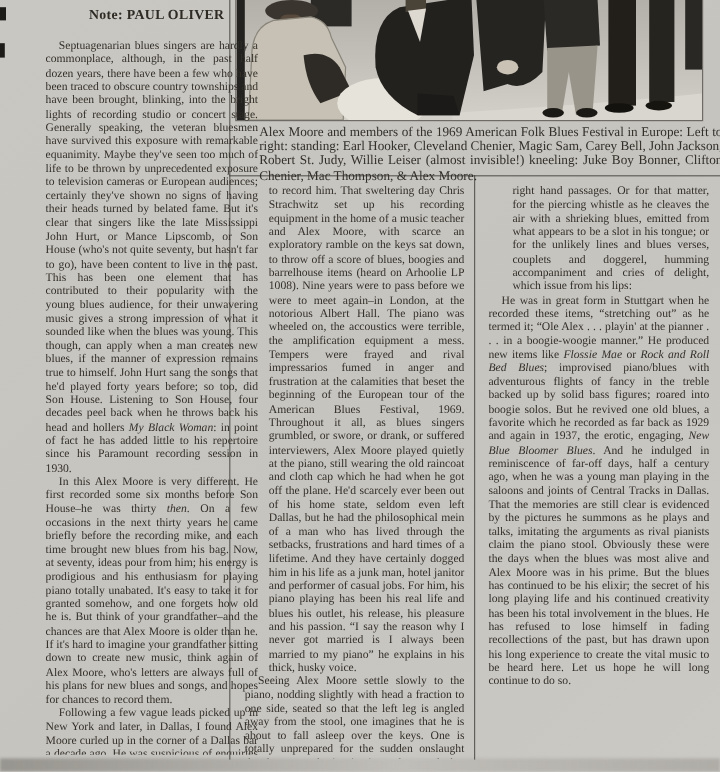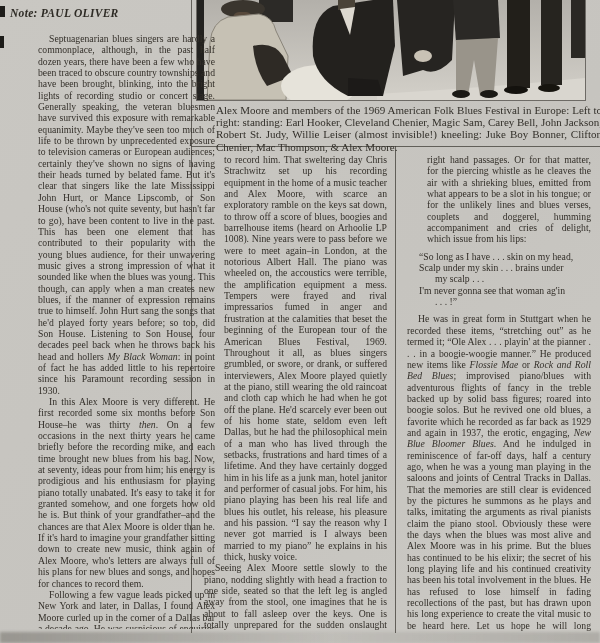--- a/index.html
+++ b/index.html
@@ -8,21 +8,21 @@
     background:#c7c5c0;
     font-family:"Liberation Serif","DejaVu Serif",serif;
     color:#322f29;
   }
   .page{position:absolute;inset:0;background:linear-gradient(135deg,#c9c7c2 0%,#c6c4bf 55%,#cbc9c4 100%);}
   .artifact{position:absolute;left:0;background:#1d1c19;}
   .a1{top:6px;width:5px;height:11px;}
   .a2{top:36px;width:4px;height:12px;}
   .note{
     position:absolute;top:7px;left:10px;width:177px;
-    text-align:left;font-style:italic;font-weight:bold;
+    text-align:right;font-weight:bold;
     font-size:11.5px;letter-spacing:.3px;color:#2e2b25;
   }
   .vrule{position:absolute;width:1px;background:rgba(58,55,49,.72);}
   .v1{left:191px;top:0;height:633px;}
   .v2{left:395px;top:146px;height:487px;}
   .hrule{position:absolute;left:191px;top:146px;width:409px;height:1px;background:rgba(58,55,49,.72);}
   .photo{
     position:absolute;left:197px;top:0;width:388px;height:100px;
     outline:1px solid rgba(50,47,42,.6);overflow:hidden;
   }
@@ -108,24 +108,17 @@
     <p class="ind">Following a few vague leads picked up in New York and later, in Dallas, I found Alex Moore curled up in the corner of a Dallas bar a decade ago. He was suspicious of enquiries about himself but was galvanised into eager excitement when he realized that I wanted</p>
   </div>
 
   <div class="col col2">
     <p class="cont">to record him. That sweltering day Chris Strachwitz set up his recording equipment in the home of a music teacher and Alex Moore, with scarce an exploratory ramble on the keys sat down, to throw off a score of blues, boogies and barrelhouse items (heard on Arhoolie LP 1008). Nine years were to pass before we were to meet again–in London, at the notorious Albert Hall. The piano was wheeled on, the accoustics were terrible, the amplification equipment a mess. Tempers were frayed and rival impressarios fumed in anger and frustration at the calamities that beset the beginning of the European tour of the American Blues Festival, 1969. Throughout it all, as blues singers grumbled, or swore, or drank, or suffered interviewers, Alex Moore played quietly at the piano, still wearing the old raincoat and cloth cap which he had when he got off the plane. He'd scarcely ever been out of his home state, seldom even left Dallas, but he had the philosophical mein of a man who has lived through the setbacks, frustrations and hard times of a lifetime. And they have certainly dogged him in his life as a junk man, hotel janitor and performer of casual jobs. For him, his piano playing has been his real life and blues his outlet, his release, his pleasure and his passion. “I say the reason why I never got married is I always been married to my piano” he explains in his thick, husky voice.</p>
     <p class="ind">Seeing Alex Moore settle slowly to the piano, nodding slightly with head a fraction to one side, seated so that the left leg is angled away from the stool, one imagines that he is about to fall asleep over the keys. One is totally unprepared for the sudden onslaught that hammers the ivories in to the wood, that thunders out a boogie bass beneath fingers gnarled grey as old timber, that strikes out in outrageously unpredictable</p>
   </div>
 
   <div class="col col3">
     <p class="cont">right hand passages. Or for that matter, for the piercing whistle as he cleaves the air with a shrieking blues, emitted from what appears to be a slot in his tongue; or for the unlikely lines and blues verses, couplets and doggerel, humming accompaniment and cries of delight, which issue from his lips:</p>
-    <div class="bquote">
-      <div>“So long as I have . . . skin on my head,</div>
-      <div>Scalp under my skin . . . brains under</div>
-      <div class="qind">my scalp . . .</div>
-      <div>I'm never gonna see that woman ag'in</div>
-      <div class="qind">. . . !”</div>
-    </div>
     <p class="ind">He was in great form in Stuttgart when he recorded these items, “stretching out” as he termed it; “Ole Alex . . . playin' at the pianner . . . in a boogie-woogie manner.” He produced new items like <i>Flossie Mae</i> or <i>Rock and Roll Bed Blues</i>; improvised piano/blues with adventurous flights of fancy in the treble backed up by solid bass figures; roared into boogie solos. But he revived one old blues, a favorite which he recorded as far back as 1929 and again in 1937, the erotic, engaging, <i>New Blue Bloomer Blues</i>. And he indulged in reminiscence of far-off days, half a century ago, when he was a young man playing in the saloons and joints of Central Tracks in Dallas. That the memories are still clear is evidenced by the pictures he summons as he plays and talks, imitating the arguments as rival pianists claim the piano stool. Obviously these were the days when the blues was most alive and Alex Moore was in his prime. But the blues has continued to be his elixir; the secret of his long playing life and his continued creativity has been his total involvement in the blues. He has refused to lose himself in fading recollections of the past, but has drawn upon his long experience to create the vital music to be heard here. Let us hope he will long continue to do so.</p>
   </div>
 
   <div class="bottom-smudge"></div>
 </div>
 
 </body></html>

